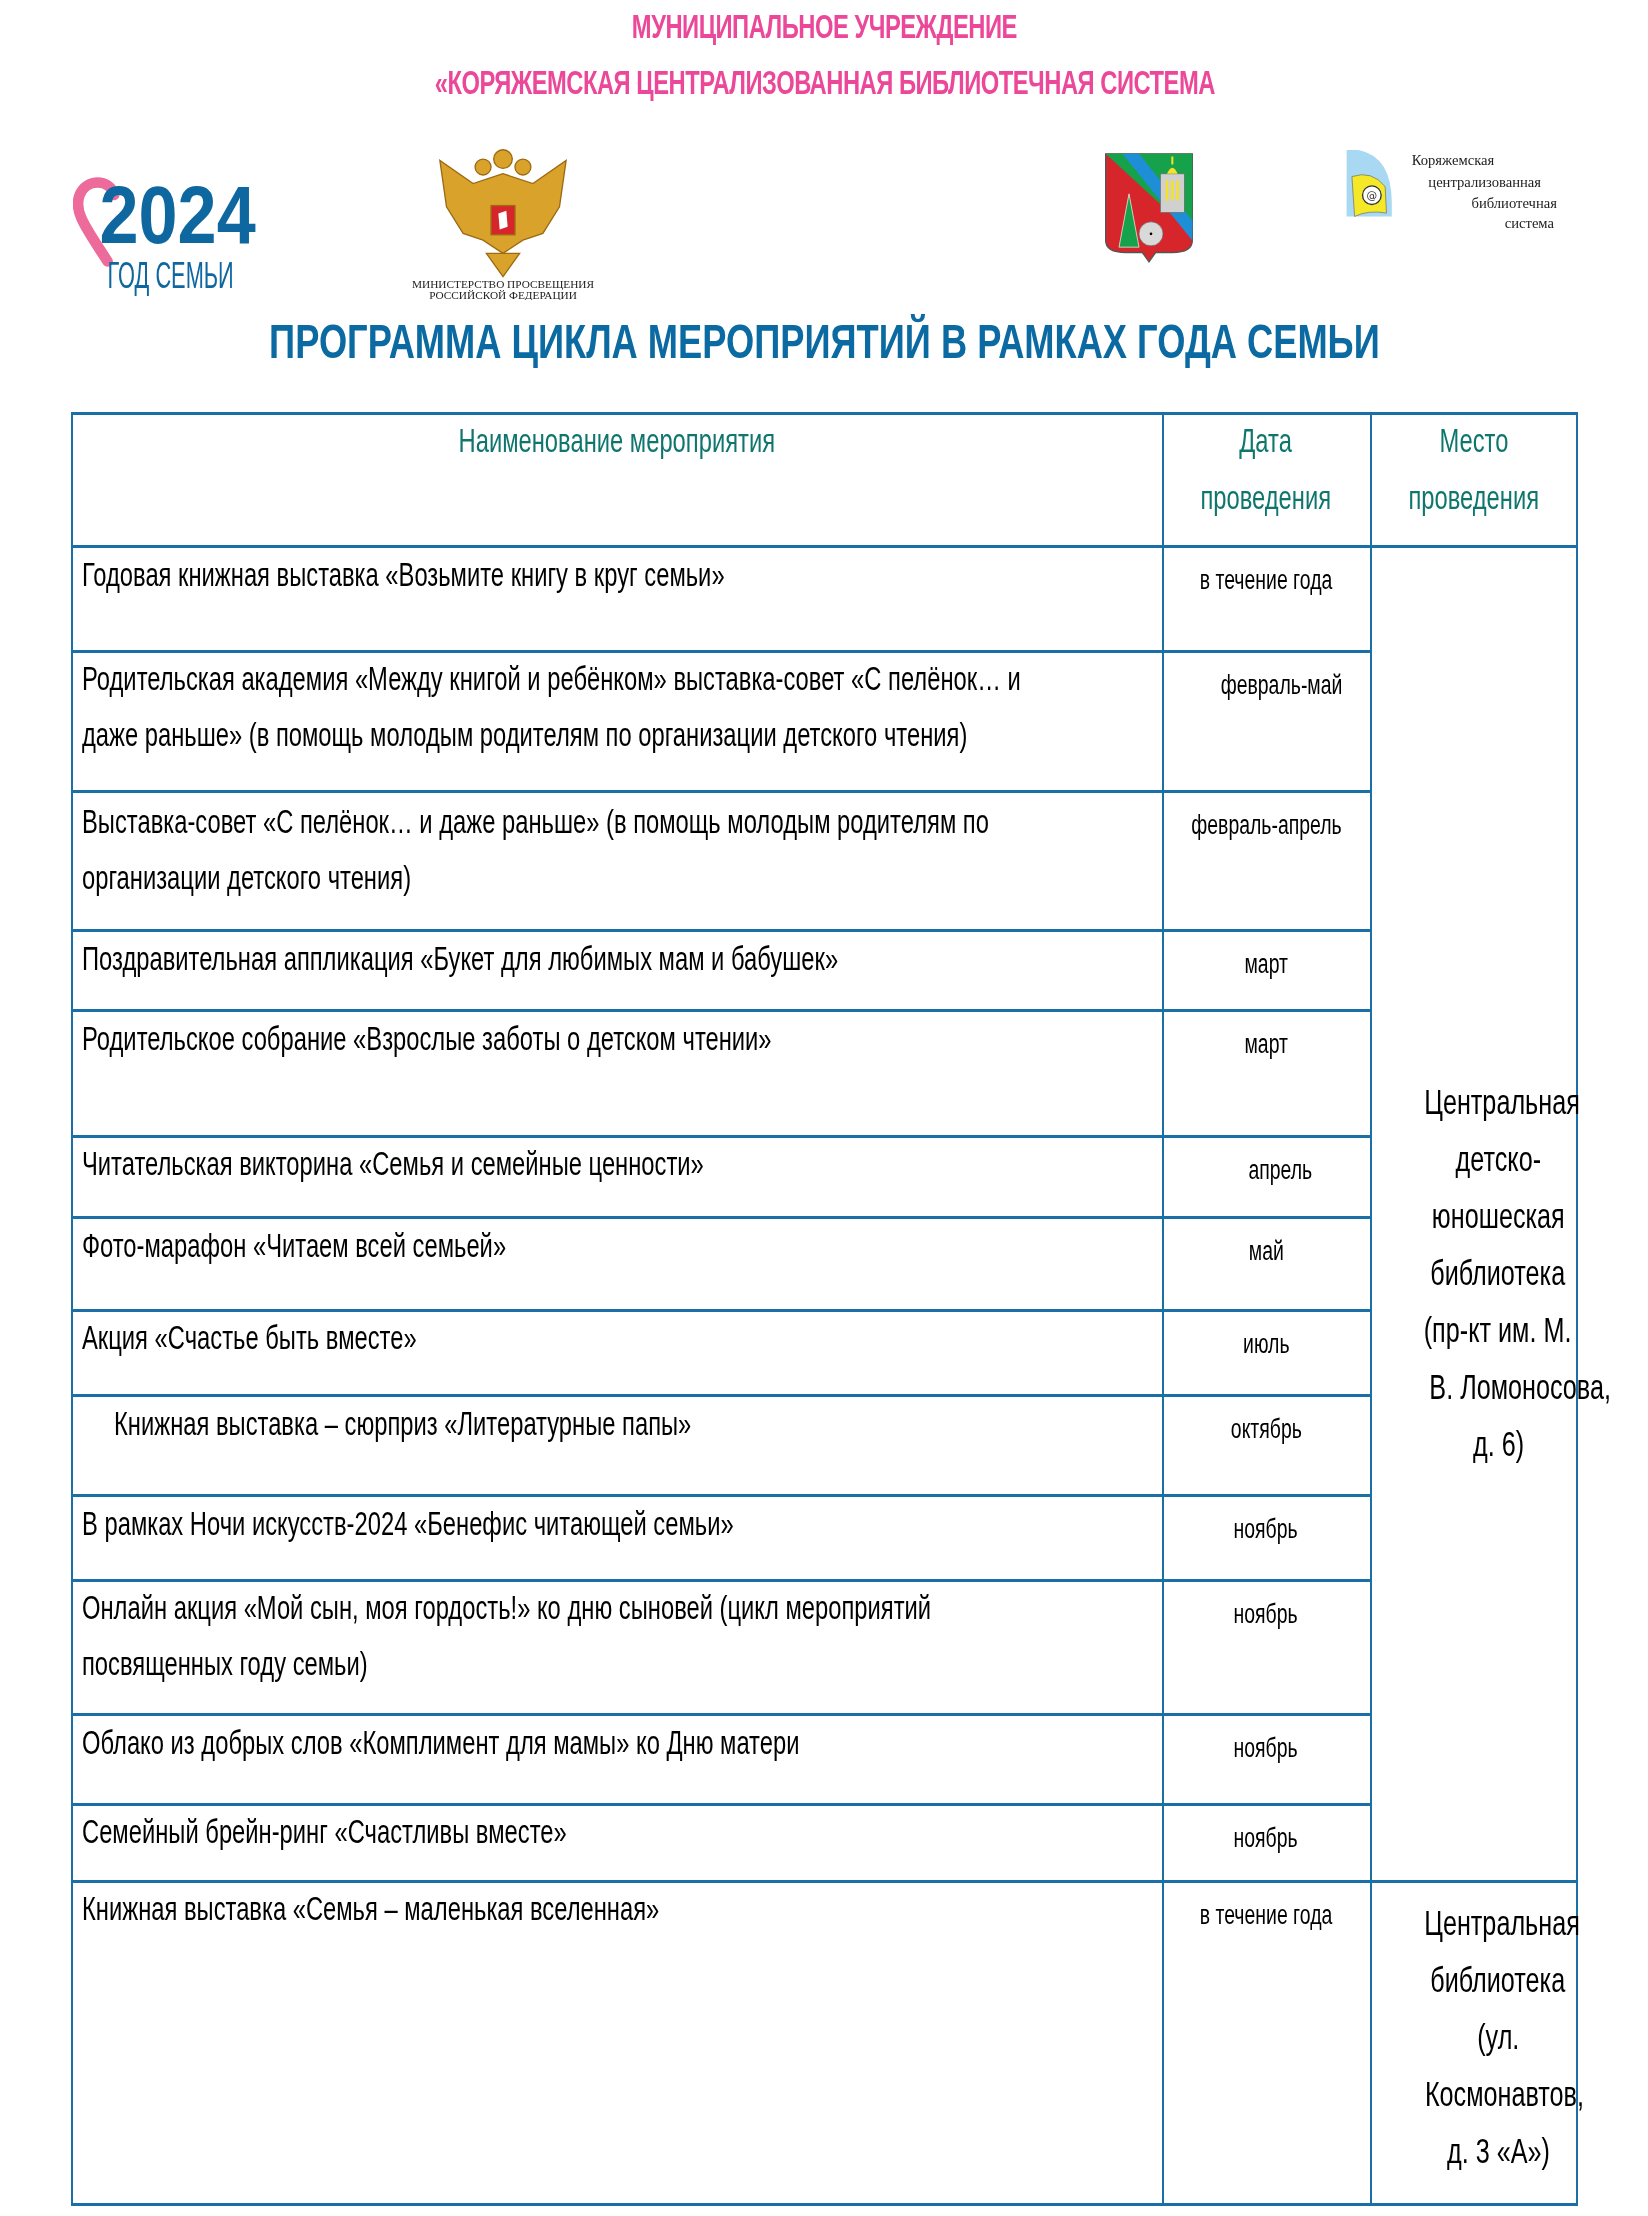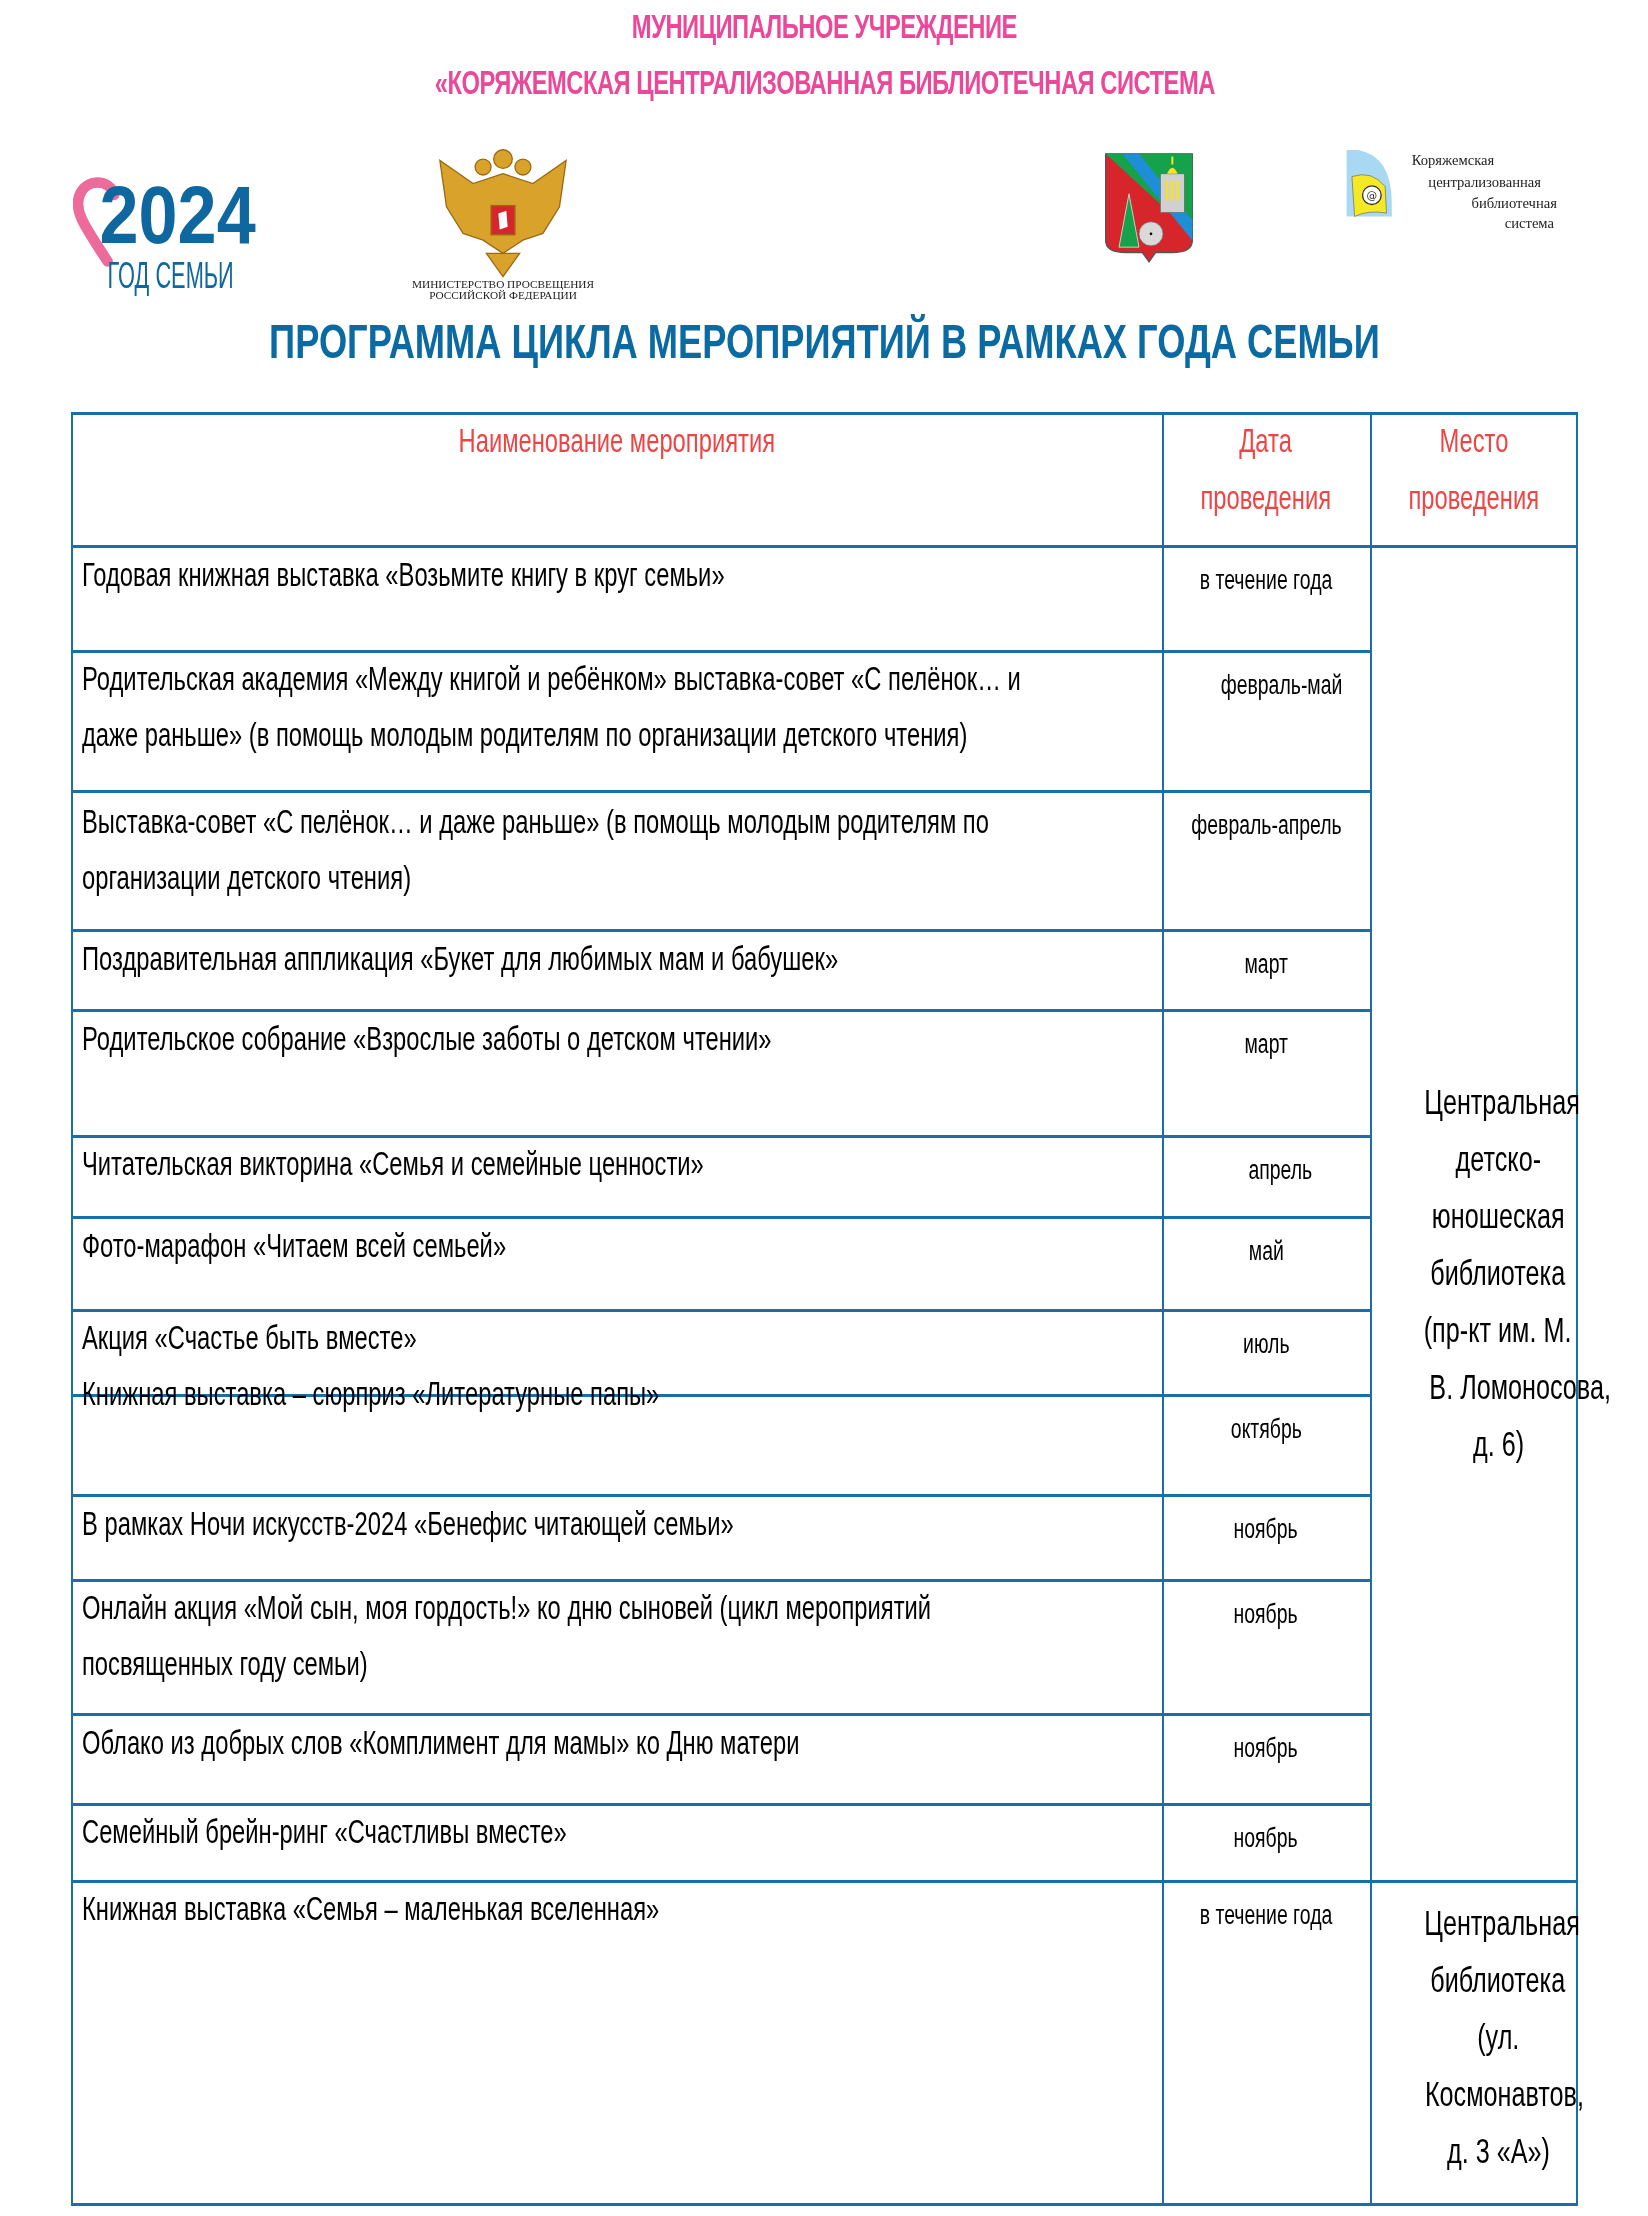--- a/index.html
+++ b/index.html
@@ -26,21 +26,21 @@
   
   #program-table { position:absolute; left:71px; top:412px; width:1507px; height:1794px; }
   .hline { position:absolute; left:0; height:2.7px; background:#1a6fa6; }
   .vline { position:absolute; width:2px; background:#1a6fa6; }
 
   .cell-text { position:absolute; white-space:nowrap; }
   .cell-text .inner { display:inline-block; transform:scaleX(0.72); transform-origin:left top; }
   .event-name { left:10.7px; font-size:33px; line-height:56px; color:#000; }
   .event-date { font-size:27px; text-align:center; color:#000; }
   .event-date .inner { transform-origin:center top; }
-  .hdr { color:#ef4444; font-size:33px; text-align:center; line-height:57px; }
+  .hdr { color:#0f766e; font-size:33px; text-align:center; line-height:57px; }
   .hdr .inner { transform-origin:center top; }
   .place { font-size:35px; text-align:center; line-height:57px; color:#000;padding-left:24px; }
   .place .inner { transform-origin:center top; }
 </style>
 </head>
 <body>
 
 <div class="org-line" id="org1">
   <span>МУНИЦИПАЛЬНОЕ УЧРЕЖДЕНИЕ</span>
 </div>
@@ -134,21 +134,21 @@
     <div class="hline" style="top: 723px; width: 1299px;"></div>
     <div class="cell-text event-name" style="top: 724px;"><span class="inner">Читательская викторина «Семья и семейные ценности»</span></div>
     <div class="cell-text event-date" style="left: 1091px; width: 236px; top: 743px;"><span class="inner">апрель</span></div>
     <div class="hline" style="top: 804px; width: 1299px;"></div>
     <div class="cell-text event-name" style="top: 806px;"><span class="inner">Фото-марафон «Читаем всей семьей»</span></div>
     <div class="cell-text event-date" style="left: 1091px; width: 208px; top: 824px;"><span class="inner">май</span></div>
     <div class="hline" style="top: 897px; width: 1299px;"></div>
     <div class="cell-text event-name" style="top: 898px;"><span class="inner">Акция «Счастье быть вместе»</span></div>
     <div class="cell-text event-date" style="left: 1091px; width: 208px; top: 917px;"><span class="inner">июль</span></div>
     <div class="hline" style="top: 982px; width: 1299px;"></div>
-    <div class="cell-text event-name" style="top: 954px;"><span class="inner">Книжная выставка – сюрприз «Литературные папы»</span></div>
+    <div class="cell-text event-name" style="top: 984px; margin-left: 32px;"><span class="inner">Книжная выставка – сюрприз «Литературные папы»</span></div>
     <div class="cell-text event-date" style="left: 1091px; width: 208px; top: 1002px;"><span class="inner">октябрь</span></div>
     <div class="hline" style="top: 1082px; width: 1299px;"></div>
     <div class="cell-text event-name" style="top: 1084px;"><span class="inner">В рамках Ночи искусств-2024 «Бенефис читающей семьи»</span></div>
     <div class="cell-text event-date" style="left: 1091px; width: 208px; top: 1102px;"><span class="inner">ноябрь</span></div>
     <div class="hline" style="top: 1167px; width: 1299px;"></div>
     <div class="cell-text event-name" style="top: 1168px;"><span class="inner">Онлайн акция «Мой сын, моя гордость!»   ко дню сыновей (цикл мероприятий</span><br><span class="inner">посвященных году семьи)</span></div>
     <div class="cell-text event-date" style="left: 1091px; width: 208px; top: 1187px;"><span class="inner">ноябрь</span></div>
     <div class="hline" style="top: 1301px; width: 1299px;"></div>
     <div class="cell-text event-name" style="top: 1303px;"><span class="inner">Облако из добрых слов «Комплимент для мамы» ко Дню матери</span></div>
     <div class="cell-text event-date" style="left: 1091px; width: 208px; top: 1321px;"><span class="inner">ноябрь</span></div>

